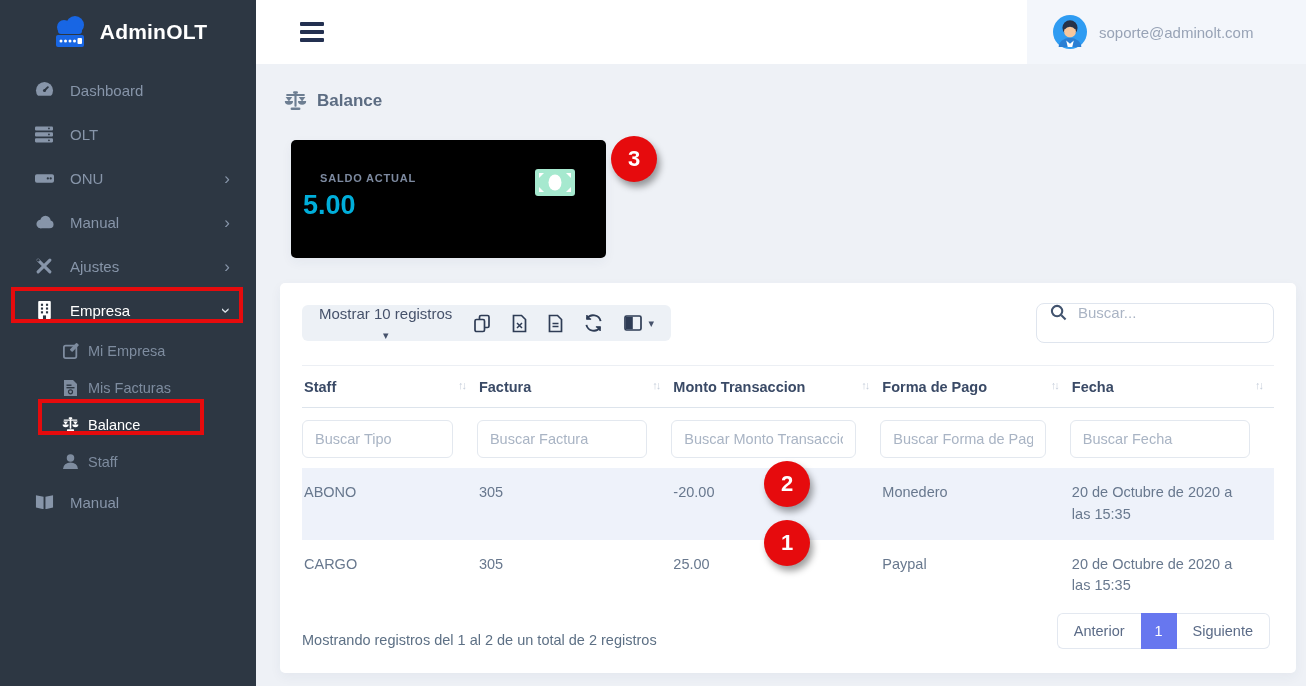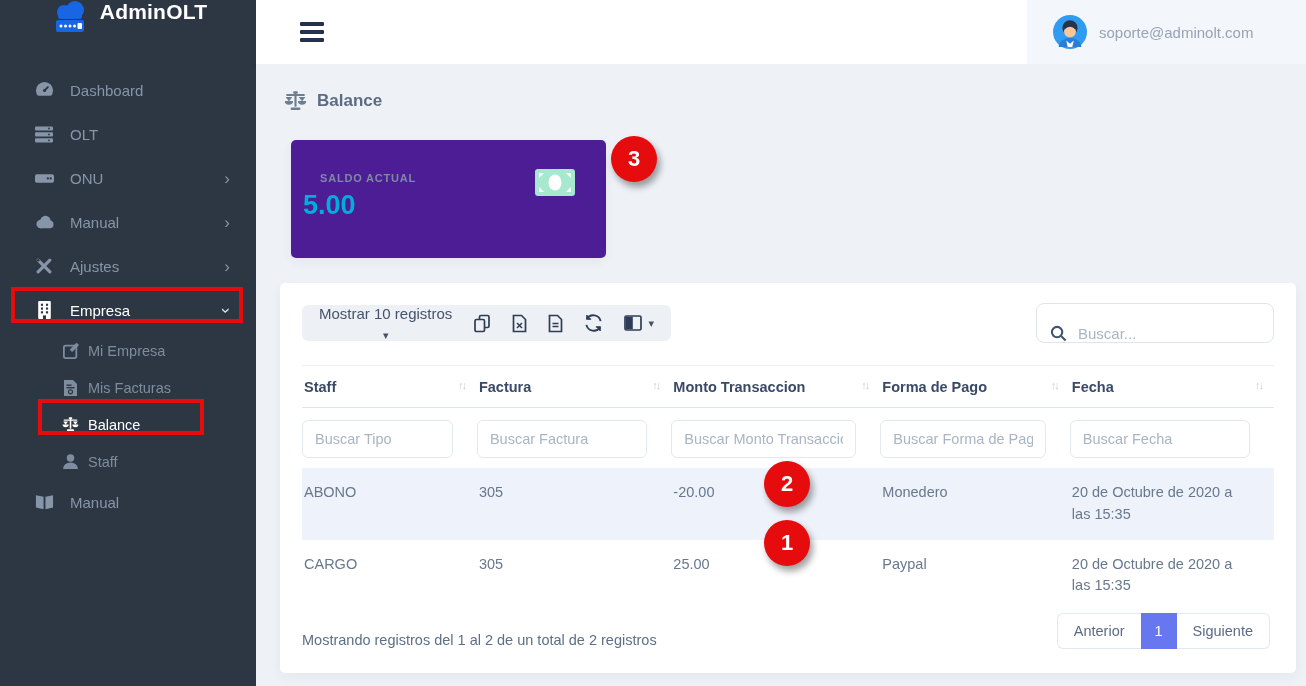--- a/index.html
+++ b/index.html
@@ -10,21 +10,21 @@
     --mint:#a6e9cf;
     --ink:#3a4a66;
     --muted:#68788e;
   }
   *{margin:0;padding:0;box-sizing:border-box;}
   body{font-family:"Liberation Sans","DejaVu Sans",sans-serif;background:#d8dce2;}
   .stage{position:relative;width:1306px;height:686px;background:#eef1f6;overflow:hidden;}
 
   
   .sidebar{position:absolute;left:0;top:0;width:256px;height:686px;background:var(--sb);}
-  .brand{height:64px;display:flex;justify-content:center;gap:9px;}
+  .brand{height:64px;display:flex;align-items:center;justify-content:center;gap:9px;}
   .brand-name{color:#fff;font-size:21px;font-weight:bold;letter-spacing:.2px;}
   .menu{padding-top:4px;}
   .mi{height:44px;display:flex;align-items:center;gap:16px;padding:0 26px 0 34px;color:#8795a9;font-size:15px;cursor:pointer;}
   .mi .ic{width:20px;display:flex;justify-content:center;color:#8795a9;}
   .mi.active{color:#fff;}
   .mi.active .ic{color:#fff;}
   .chev{margin-left:auto;font-size:17px;line-height:1;color:#8795a9;}
   .chev.down{display:inline-block;transform:rotate(90deg);}
   .mi.active .chev{color:#dfe5ec;}
   .smi{height:37px;display:flex;align-items:center;gap:9px;padding:0 26px 0 62px;color:#7e8c9f;font-size:14.5px;cursor:pointer;}
@@ -38,33 +38,33 @@
   .burger span{display:block;height:4px;background:#233050;border-radius:1px;margin-bottom:4px;}
   .userbox{position:absolute;right:0;top:0;width:279px;height:64px;background:#f3f6fb;display:flex;align-items:center;gap:12px;padding-left:26px;cursor:pointer;}
   .user-email{font-size:15px;color:#98a3b6;}
 
   
   .content{position:absolute;left:256px;top:64px;right:0;bottom:0;background:#eef1f6;}
   .page-title{position:absolute;left:28px;top:27px;display:flex;align-items:center;gap:10px;color:#5c6c82;font-size:17px;font-weight:bold;}
   .page-title .ic{color:#6d7e92;display:flex;}
 
   
-  .saldo-card{position:absolute;left:35px;top:76px;width:315px;height:118px;background:#4c1d95;border-radius:5px;box-shadow:0 4px 12px rgba(40,60,90,.05);}
+  .saldo-card{position:absolute;left:35px;top:76px;width:315px;height:118px;background:#000000;border-radius:5px;box-shadow:0 4px 12px rgba(40,60,90,.05);}
   .saldo-label{position:absolute;left:29px;top:32px;font-size:11px;font-weight:bold;letter-spacing:.8px;color:#7d8aa0;}
   .saldo-value{position:absolute;left:12px;top:50px;font-size:27px;font-weight:bold;color:var(--cyan);}
   .money-ic{position:absolute;right:31px;top:29px;}
 
   
   .tcard{position:absolute;left:24px;top:219px;width:1016px;height:390px;background:#fff;border-radius:5px;box-shadow:0 4px 12px rgba(40,60,90,.05);padding:22px;}
   .tools-row{display:flex;justify-content:space-between;align-items:flex-start;}
   .tools-left{background:#edf1f6;border-radius:6px;height:36px;display:flex;align-items:center;gap:21px;padding:0 17px;}
   .len-btn{display:flex;align-items:center;gap:7px;font-size:15px;color:#46526b;cursor:pointer;flex-direction:column;}
   .caret{font-size:11px;color:#46526b;}
   .tbtn{display:flex;align-items:center;cursor:pointer;color:#2e3c55;}
-  .searchbox{width:238px;height:40px;border:1px solid #dfe5ee;border-radius:8px;background:#fff;display:flex;align-items:flex-end;gap:11px;padding:0 13px;margin-top:-2px;}
+  .searchbox{width:238px;height:40px;border:1px solid #dfe5ee;border-radius:8px;background:#fff;display:flex;align-items:flex-start;gap:11px;padding:0 13px;margin-top:-2px;}
   .searchbox input{border:none;outline:none;width:100%;font-size:15px;color:#46526b;background:transparent;font-family:inherit;}
   .searchbox input::placeholder{color:#aab4c4;}
 
   table.data{width:100%;margin-top:22px;border-collapse:collapse;table-layout:fixed;}
   thead th{text-align:left;font-size:14.5px;font-weight:bold;color:var(--ink);padding:13px 4px 12px 2px;border-top:1px solid #eceff4;border-bottom:1px solid #dde4ec;cursor:pointer;}
   thead .sort{float:right;color:#c6cedb;font-size:11px;letter-spacing:-2px;font-weight:normal;padding-right:8px;}
   tr.filters td{padding:12px 24px 10px 0;}
   tr.filters input{width:100%;height:38px;border:1px solid #e3e8ef;border-radius:6px;padding:0 12px;font-size:14.5px;color:#46526b;outline:none;font-family:inherit;}
   tr.filters input::placeholder{color:#a9b4c4;}
   tbody.rows td{padding:14px 24px 14px 2px;font-size:14.5px;color:var(--muted);vertical-align:top;line-height:1.5;}

